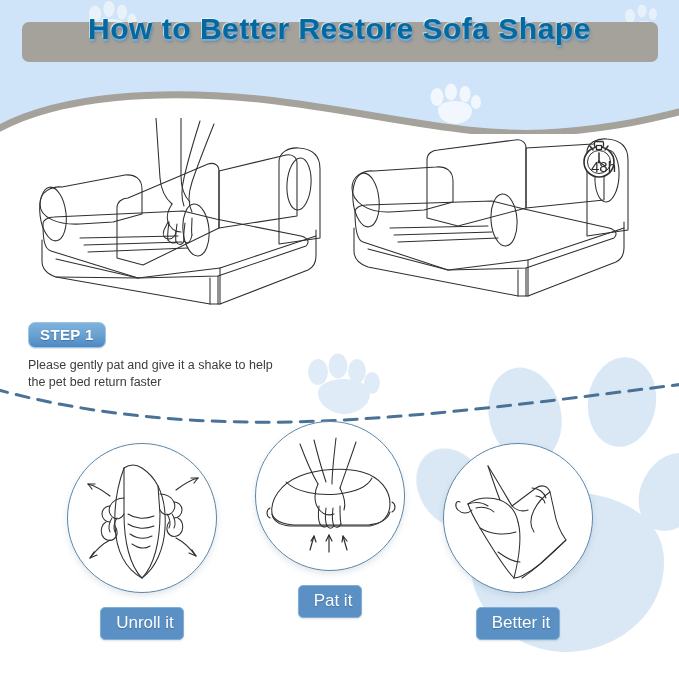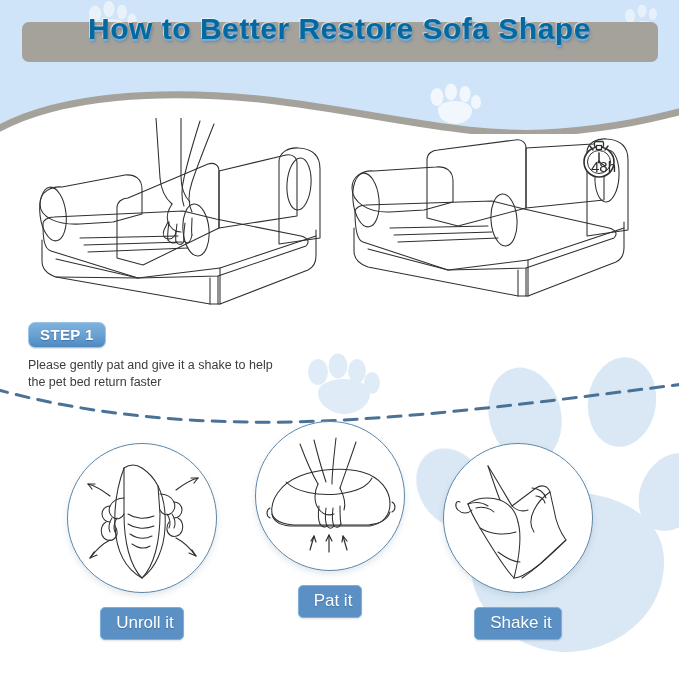--- a/index.html
+++ b/index.html
@@ -354,16 +354,16 @@
 
           <path d="M16,58 C12,56 10,62 14,66 C18,70 24,70 28,66"></path>
           <path d="M24,60 C30,58 38,58 44,62"></path>
           <path d="M32,64 C38,62 46,64 50,68"></path>
 
           <path d="M88,44 C94,44 100,48 102,54"></path>
           <path d="M92,52 C96,52 100,55 101,59"></path>
         </g>
       </svg>
     </div>
-    <span class="pill">Shake it</span>
+    <span class="pill">Better it</span>
   </div>
 
 </div>
 
 </body></html>

